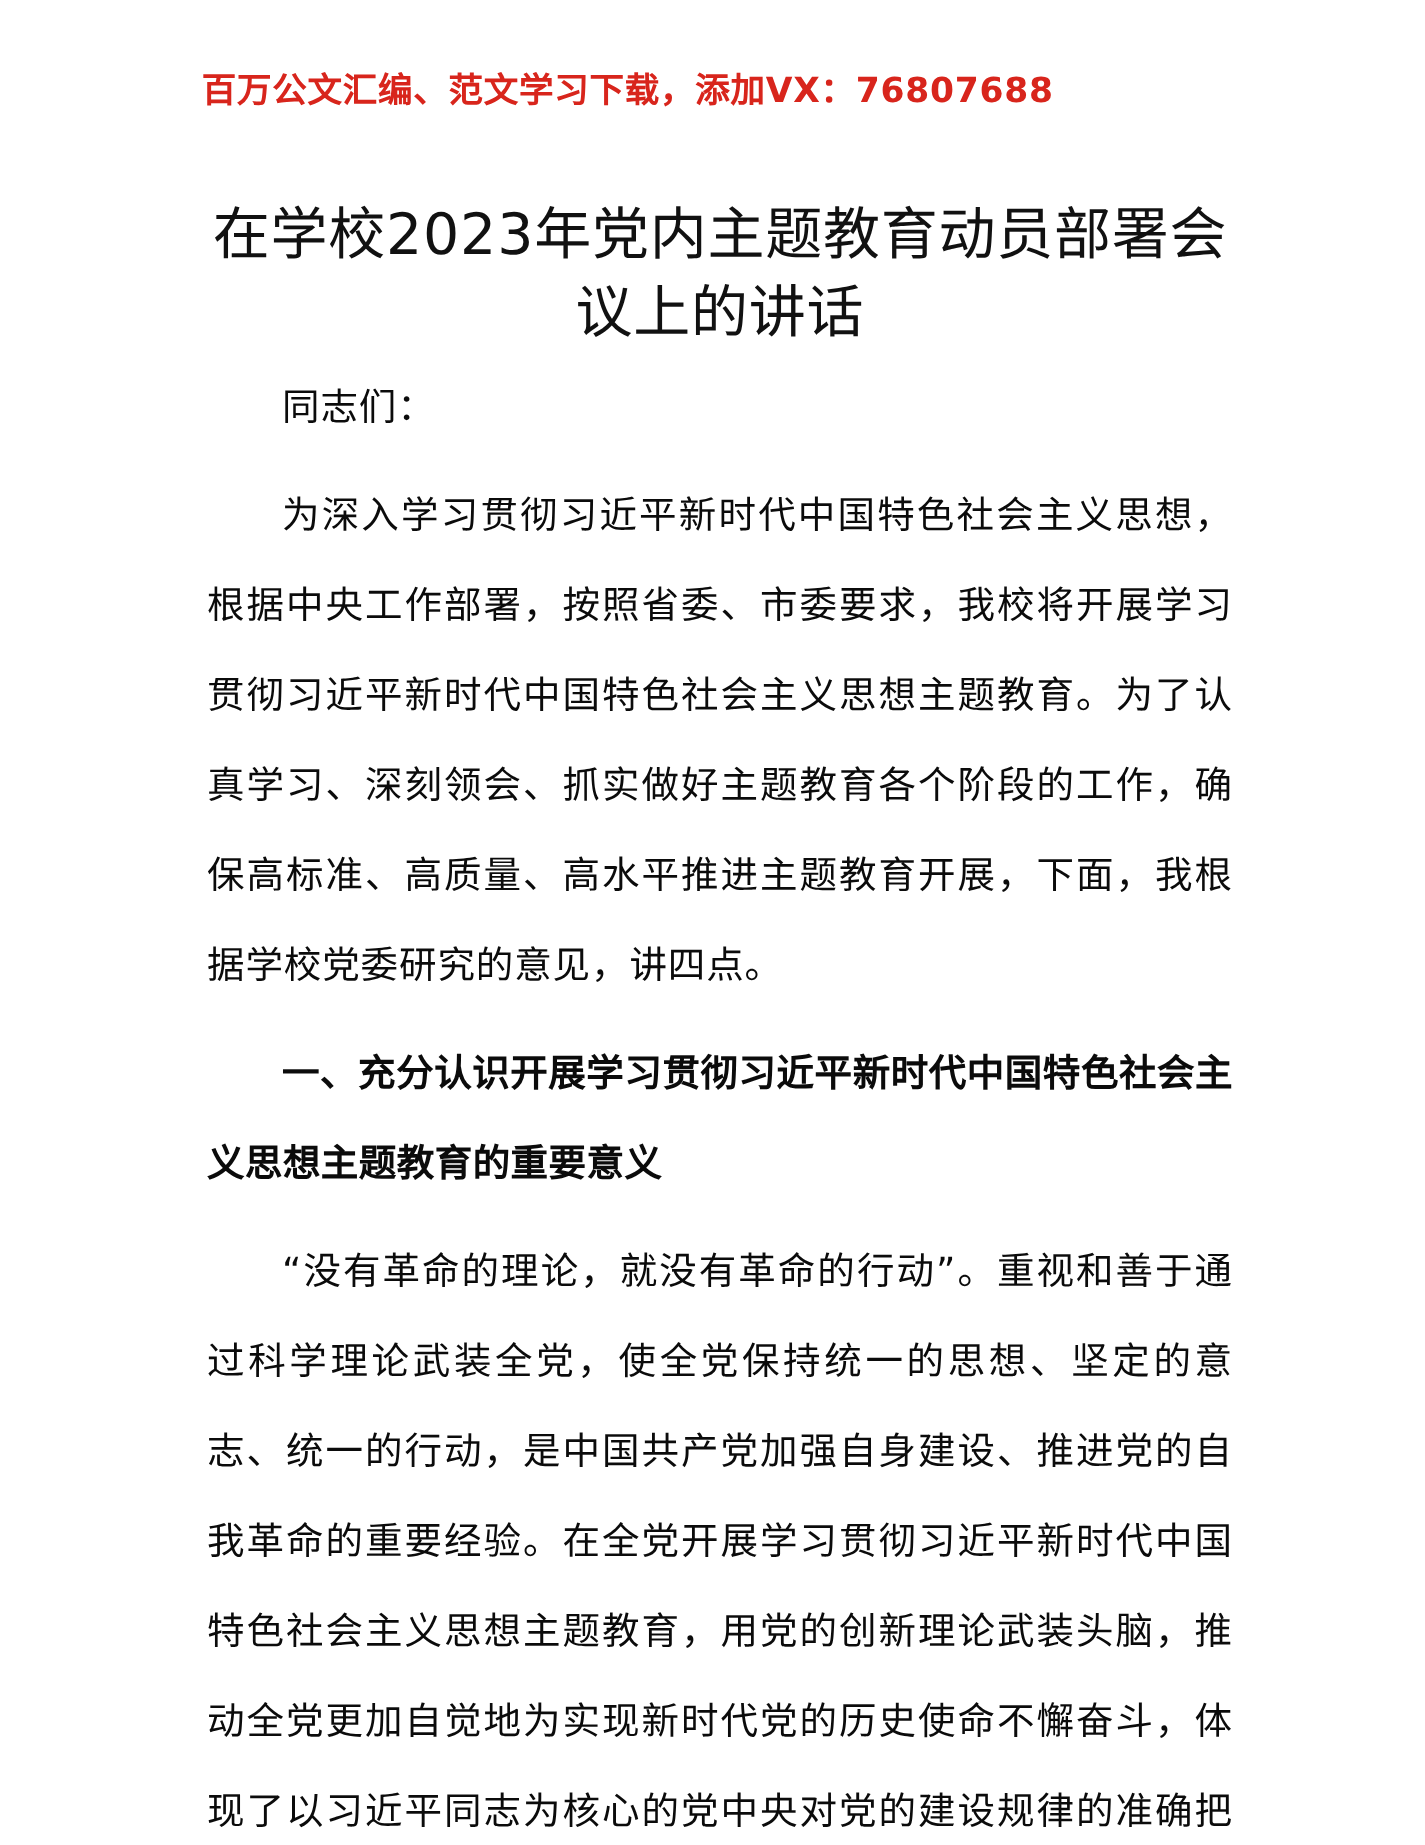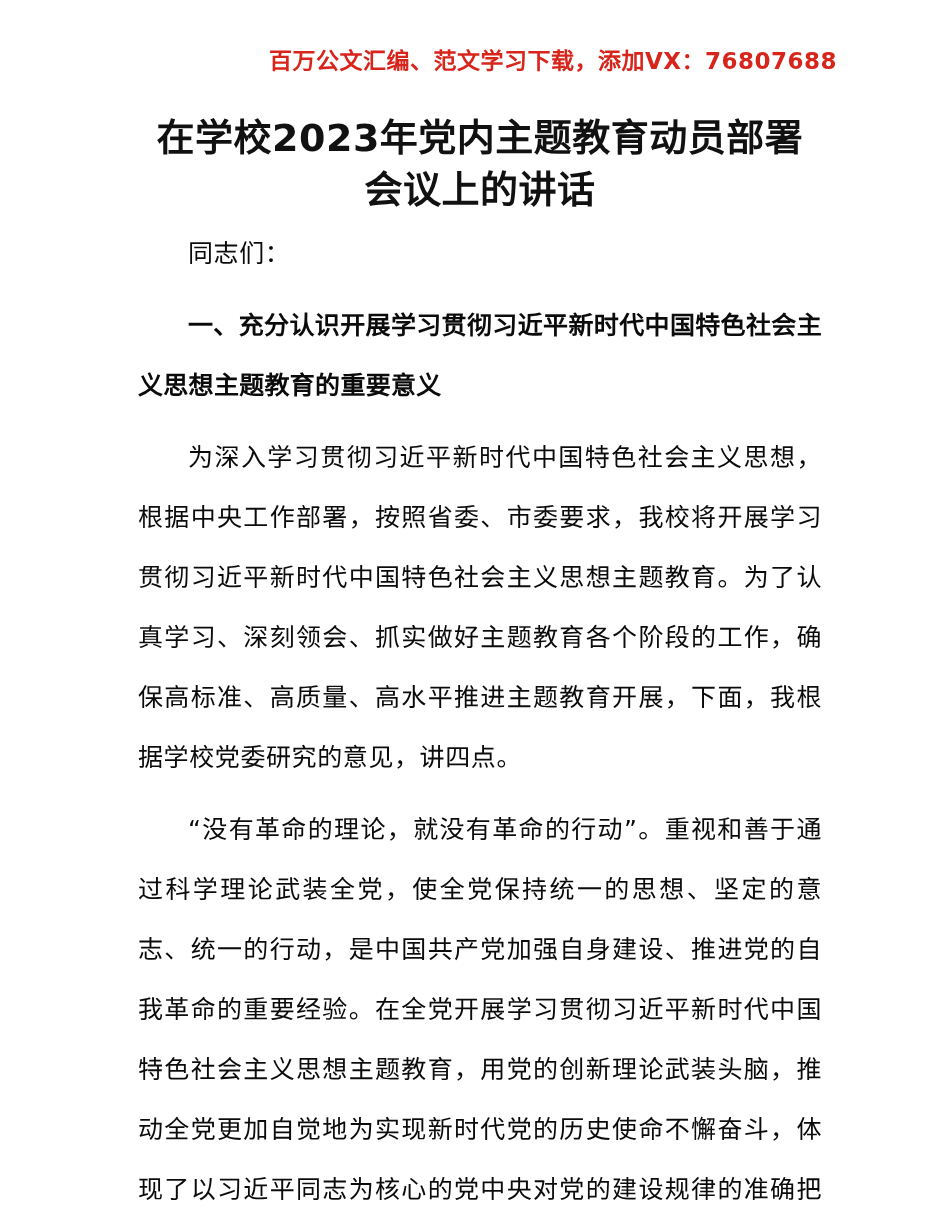--- a/index.html
+++ b/index.html
@@ -24,21 +24,21 @@
     background: #ffffff;
     box-sizing: border-box;
   }
 
   
   .promo-bar {
     position: absolute;
     top: 46px;
     left: 0;
     width: 837px;
-    text-align: right;
+    text-align: center;
   }
   .promo-text {
     display: inline-block;
     font-size: 23px;
     line-height: 30px;
     font-weight: 700;
     letter-spacing: 0.5px;
     color: #d8251c;
     white-space: nowrap;
   }
@@ -47,24 +47,24 @@
   .doc-body {
     position: absolute;
     left: 138px;
     top: 112px;
     width: 684px;
   }
 
   .doc-title {
     font-size: 38px;
     line-height: 52px;
-    font-weight: 700;
+    font-weight: 400;
     text-align: center;
     letter-spacing: 0.5px;
-    margin: 0 0 8px 0;
+    margin: 18px 0 8px 0;
     color: #111111;
   }
 
   .para {
     font-size: 25px;
     line-height: 60px;
     text-align: justify;
     text-justify: inter-ideograph;
     letter-spacing: 0.6px;
     margin: 0;
@@ -93,21 +93,21 @@
   <div class="promo-bar">
     <span class="promo-text">百万公文汇编、范文学习下载，添加VX：76807688</span>
   </div>
 
   <div class="doc-body">
 
     <h1 class="doc-title">在学校2023年党内主题教育动员部署会议上的讲话</h1>
 
     <p class="para salutation">同志们：</p>
 
+    <p class="para indent">为深入学习贯彻习近平新时代中国特色社会主义思想，根据中央工作部署，按照省委、市委要求，我校将开展学习贯彻习近平新时代中国特色社会主义思想主题教育。为了认真学习、深刻领会、抓实做好主题教育各个阶段的工作，确保高标准、高质量、高水平推进主题教育开展，下面，我根据学校党委研究的意见，讲四点。</p>
+
     <p class="para indent heading">一、充分认识开展学习贯彻习近平新时代中国特色社会主义思想主题教育的重要意义</p>
-
-    <p class="para indent">为深入学习贯彻习近平新时代中国特色社会主义思想，根据中央工作部署，按照省委、市委要求，我校将开展学习贯彻习近平新时代中国特色社会主义思想主题教育。为了认真学习、深刻领会、抓实做好主题教育各个阶段的工作，确保高标准、高质量、高水平推进主题教育开展，下面，我根据学校党委研究的意见，讲四点。</p>
 
     <p class="para indent">“没有革命的理论，就没有革命的行动”。重视和善于通过科学理论武装全党，使全党保持统一的思想、坚定的意志、统一的行动，是中国共产党加强自身建设、推进党的自我革命的重要经验。在全党开展学习贯彻习近平新时代中国特色社会主义思想主题教育，用党的创新理论武装头脑，推动全党更加自觉地为实现新时代党的历史使命不懈奋斗，体现了以习近平同志为核心的党中央对党的建设规律的准确把握和成功运用。</p>
 
   </div>
 
 </div>
 
 </body></html>

